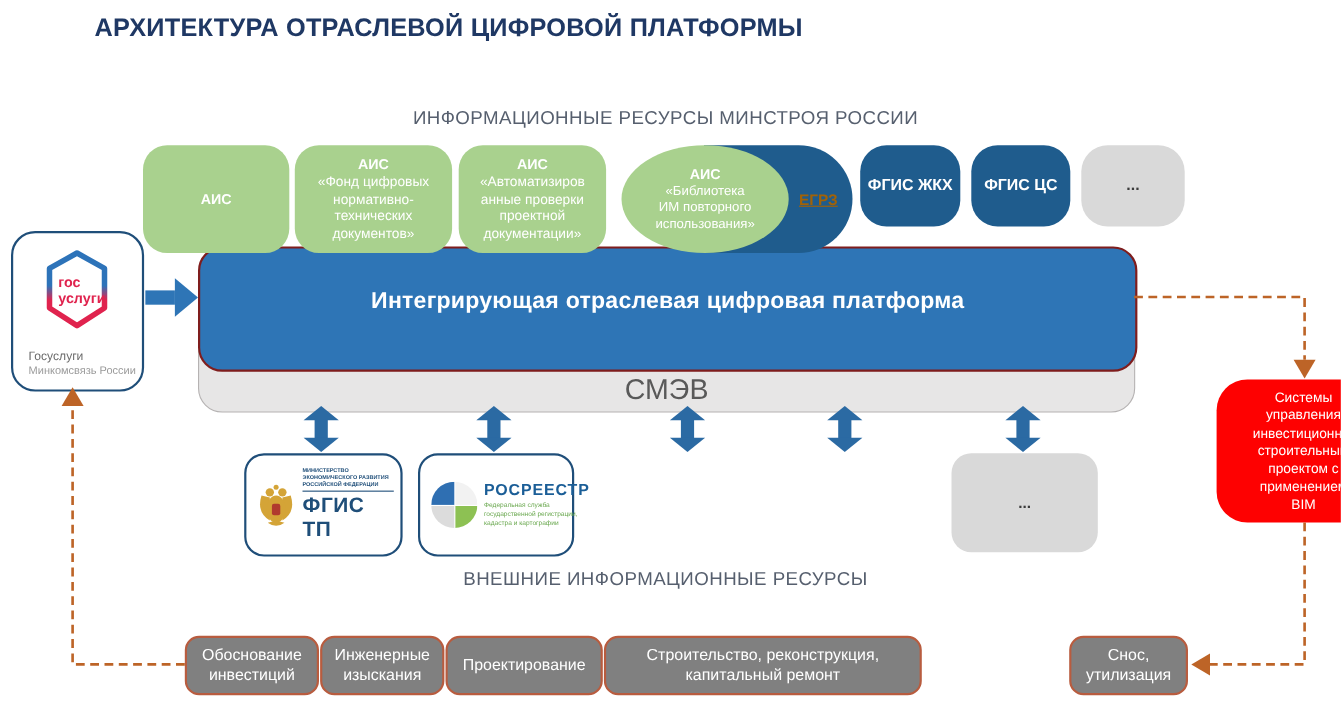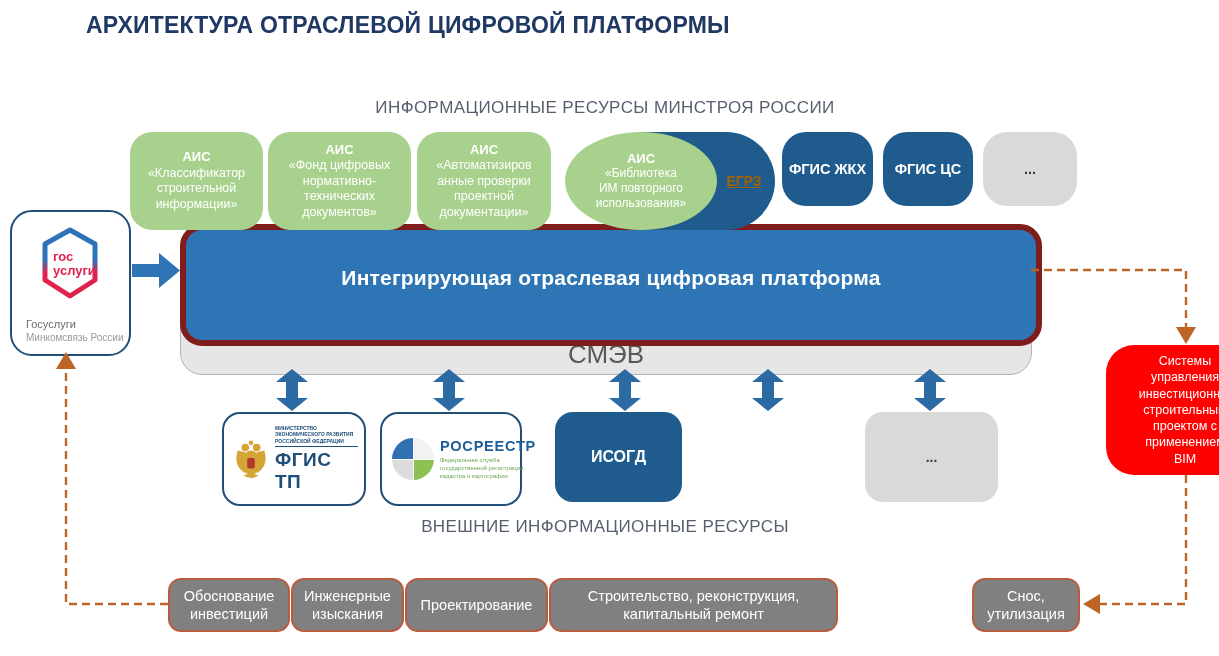--- a/index.html
+++ b/index.html
@@ -27,21 +27,21 @@
   .capsule .egg .p{font-weight:bold;font-size:13px;}
   .capsule .egg .b{font-size:12px;line-height:1.25;}
   .capsule .egrz{position:absolute;left:150px;top:0;width:58px;height:98px;display:flex;align-items:center;
                  justify-content:center;color:#a16207;font-weight:bold;font-size:14px;text-decoration:underline;}
 
   .sysbox{top:132px;height:74px;background:var(--dark_blue,#1f5c8d);border-radius:24px;color:#fff;font-weight:bold;
           font-size:14.5px;display:flex;align-items:center;justify-content:center;z-index:3;}
   .graybox{background:var(--gray_box,#d9d9d9);color:#3b3b3b;font-weight:bold;}
 
   .platform{left:180px;top:224px;width:850px;height:110px;background:var(--platform_blue,#2e75b6);
-            border:6px solid #7f1d1d;border-radius:22px;z-index:2;display:flex;align-items:center;justify-content:center;}
+            border:2px solid #7f1d1d;border-radius:22px;z-index:2;display:flex;align-items:center;justify-content:center;}
   .platform span{color:#fff;font-weight:bold;font-size:21px;letter-spacing:.2px;margin-bottom:14px;}
   .smev{left:180px;top:300px;width:850px;height:73px;background:var(--light_gray,#e7e6e6);border:1px solid #b5b2b2;
         border-radius:22px;z-index:1;display:flex;align-items:flex-end;justify-content:center;}
   .smev span{color:#595959;font-size:26px;margin-bottom:4px;}
 
   
   .gos-card{left:10px;top:210px;width:117px;height:142px;background:#fff;border:2px solid #1f4e79;border-radius:22px;z-index:2;}
   .gos-logo{position:absolute;left:28px;top:14px;}
   .gos-cap1{position:absolute;left:14px;top:106px;font-size:11px;color:#6b6b6b;}
   .gos-cap2{position:absolute;left:14px;top:120px;font-size:10px;color:#9a9a9a;}
@@ -103,23 +103,20 @@
 
   <div class="abs conn" style="left:132px;top:251px;">
     <svg width="49" height="39" viewBox="0 0 49 39">
       <rect x="0" y="13" width="27" height="13" fill="#2e75b6"></rect>
       <polygon points="27,2 48,19.5 27,37" fill="#2e75b6"></polygon>
     </svg>
   </div>
 
   <div class="abs ais" style="left:130px;width:133px;">
     <div class="p">АИС</div>
-    <div class="b pre">«Классификатор
-строительной
-информации»</div>
   </div>
   <div class="abs ais" style="left:268px;width:143px;">
     <div class="p">АИС</div>
     <div class="b pre">«Фонд цифровых
 нормативно-
 технических
 документов»</div>
   </div>
   <div class="abs ais" style="left:417px;width:134px;">
     <div class="p">АИС</div>
@@ -219,21 +216,20 @@
       </span>
       <div class="ros-col">
         <div class="ros-name">РОСРЕЕСТР</div>
         <div class="ros-sub pre">Федеральная служба
 государственной регистрации,
 кадастра и картографии</div>
       </div>
     </div>
   </div>
 
-  <div class="abs ext-solid" style="left:555px;width:127px;background:var(--dark_blue,#1f5c8d);font-size:16px;">ИСОГД</div>
 
 
   <div class="abs ext-solid" style="left:865px;width:133px;background:var(--gray_box,#d9d9d9);color:#3b3b3b;font-size:14px;">...</div>
 
   <div class="abs sec-header" style="top:517px;">ВНЕШНИЕ ИНФОРМАЦИОННЫЕ РЕСУРСЫ</div>
 
   <div class="abs red-box pre">Системы
 управления
 инвестиционно-
 строительным

